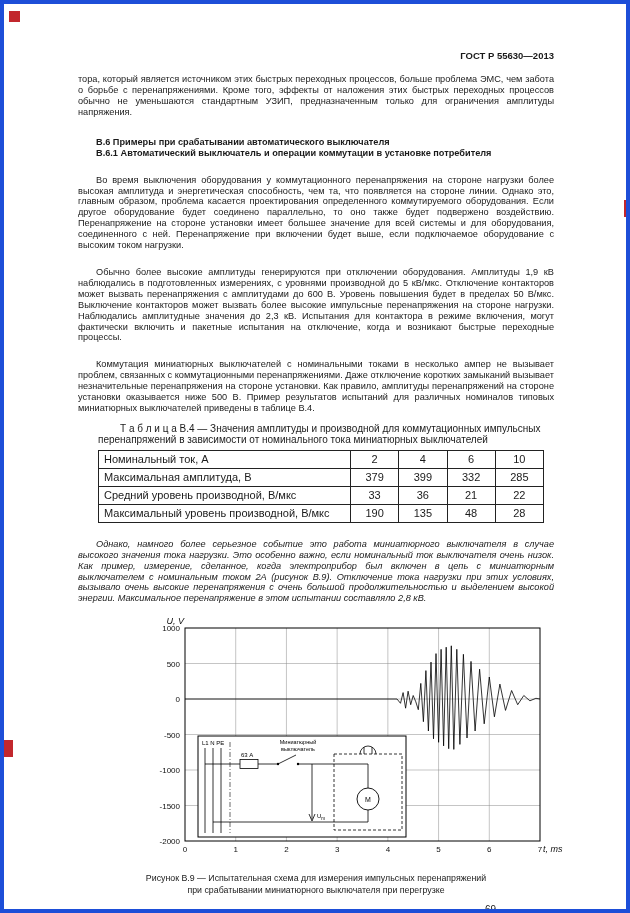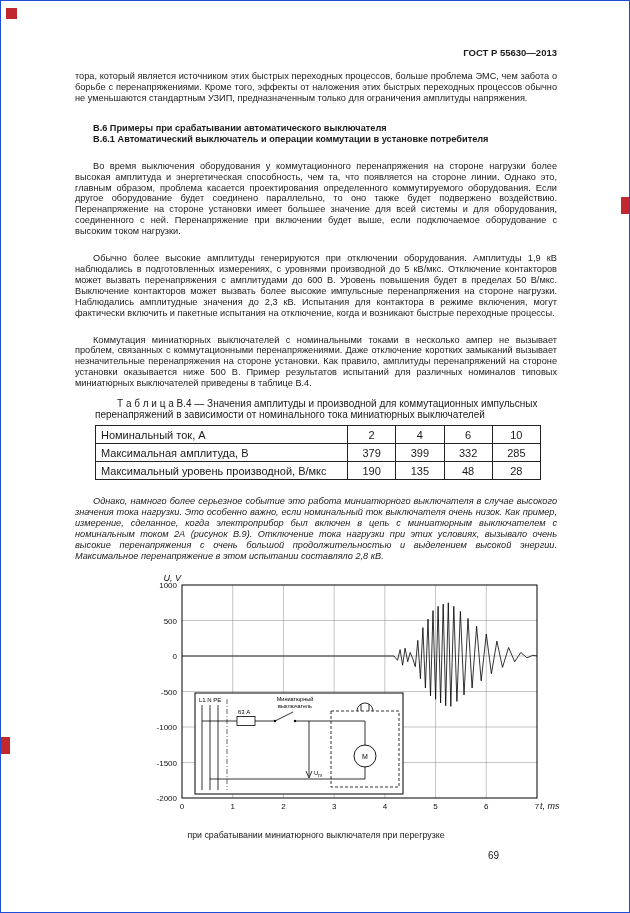--- a/index.html
+++ b/index.html
@@ -1,19 +1,19 @@
 <!DOCTYPE html>
 <html><head>
 <meta charset="utf-8">
 <style>
   * { margin:0; padding:0; box-sizing:border-box; }
   html,body { background:#ffffff; }
   body { font-family:"Liberation Sans", sans-serif; color:#1a1a1a; }
   .page { position:relative; width:630px; height:913px; background:#fff;
-          border:1px solid #1d4ed8; overflow:hidden; }
+          border:4px solid #1d4ed8; overflow:hidden; }
   .content { padding:46px 72px 0 74px; }
   .doc-header { text-align:right; font-weight:bold; font-size:9.5px; margin-bottom:13px; }
   p.body { font-size:9.2px; line-height:10.9px; text-align:justify; }
   p.body.indent { text-indent:18px;margin-top:16px; }
   p.head { font-size:9.2px; line-height:11px; font-weight:bold; text-indent:18px; }
   p.head.first { margin-top:19px; }
   .tbl-caption { font-size:10px; line-height:11px; margin:9px 6px 5px 20px;
                  text-indent:22px; text-align:left; }
   table.b4 { border-collapse:collapse; margin-left:20px; width:446px; }
   table.b4 td { border:1px solid #222; font-size:11px; padding:2.5px 5px; }
@@ -74,20 +74,27 @@
             <td class="val">4</td>
             <td class="val">6</td>
             <td class="val">10</td>
           </tr>
           <tr>
             <td class="rowhead">Максимальная амплитуда, В</td>
             <td class="val">379</td>
             <td class="val">399</td>
             <td class="val">332</td>
             <td class="val">285</td>
+          </tr>
+          <tr>
+            <td class="rowhead">Средний уровень производной, В/мкс</td>
+            <td class="val">33</td>
+            <td class="val">36</td>
+            <td class="val">21</td>
+            <td class="val">22</td>
           </tr>
           <tr>
             <td class="rowhead">Максимальный уровень производной, В/мкс</td>
             <td class="val">190</td>
             <td class="val">135</td>
             <td class="val">48</td>
             <td class="val">28</td>
           </tr>
         </tbody>
     </table>
@@ -162,18 +169,19 @@
             <text x="40" y="161" class="tick" text-anchor="end">-1000</text>
             <text x="40" y="196.5" class="tick" text-anchor="end">-1500</text>
             <text x="40" y="232" class="tick" text-anchor="end">-2000</text>
           </g>
         <text x="44" y="12" text-anchor="end" class="axis-label">U, V</text>
         <text x="403" y="240" text-anchor="start" class="axis-label">t, ms</text>
       </svg>
     </div>
 
     <div class="fig-caption">
+      <div>Рисунок В.9 — Испытательная схема для измерения импульсных перенапряжений</div>
       <div>при срабатывании миниатюрного выключателя при перегрузке</div>
     </div>
 
     <div class="page-num">69</div>
   </div>
 </div>
 
 </body></html>

